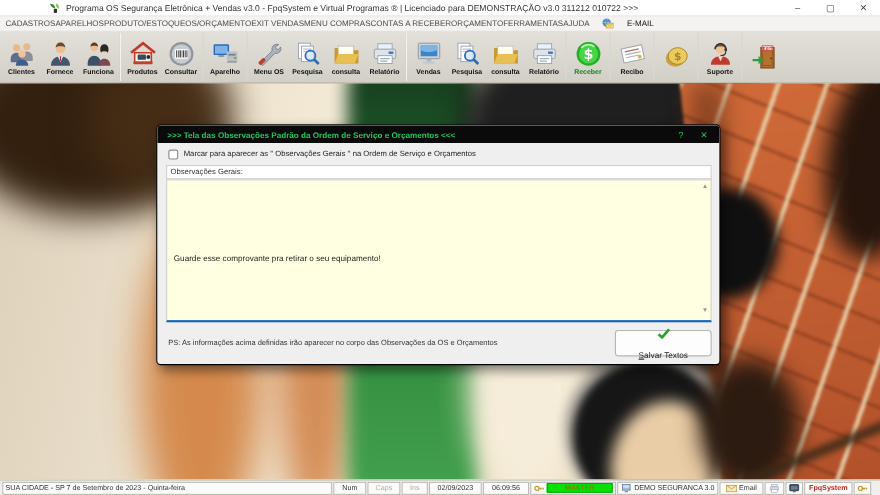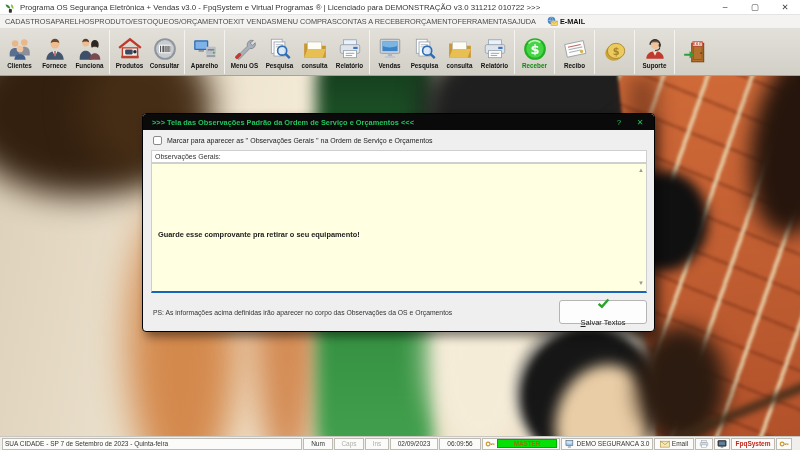--- a/index.html
+++ b/index.html
@@ -2,30 +2,30 @@
 <html><head>
 <meta charset="utf-8">
 <style>
   html,body{margin:0;padding:0;background:#888;}
   *{box-sizing:border-box;}
   .app{position:relative;width:800px;height:450px;overflow:hidden;
        font-family:"Liberation Sans",sans-serif;background:#e9dcc2;}
 
   
   .titlebar{position:absolute;left:0;top:0;width:800px;height:15px;background:#fff;
-            display:flex;align-items:center;border-bottom:1px solid #e4e4e4;}
+            display:flex;align-items:center;border-bottom:1px solid #e4e4e4;padding-left:40px;}
   .titlebar .appicon{width:12px;height:12px;margin:0 4px 0 4px;flex:0 0 auto;}
   .titlebar .title{flex:1;font-size:7.8px;color:#333;white-space:nowrap;overflow:hidden;}
   .winctl{display:flex;height:15px;}
   .winctl span{width:30px;text-align:center;font-size:8.5px;line-height:15px;color:#444;}
 
   .menubar{position:absolute;left:0;top:15px;width:800px;height:14px;background:#f4f3f1;
            display:flex;align-items:center;padding-left:5px;gap:11px;border-bottom:1px solid #e0dfdb;}
   .menu-item{font-size:7.3px;color:#4a4a4a;white-space:nowrap;}
-  .menu-item.email{display:flex;align-items:center;gap:2px;font-weight:bold;color:#111;}
+  .menu-item.email{display:flex;align-items:center;gap:12px;font-weight:normal;color:#111;}
   .menu-item.email .icon{width:11px;height:11px;display:inline-block;}
 
   .toolbar{position:absolute;left:0;top:29px;width:800px;height:47px;
            background:linear-gradient(#e3e0d9,#d2cfc7);border-bottom:1px solid #a6a39a;
            display:flex;align-items:center;padding-left:2px;}
   .tb-btn{display:flex;flex-direction:column;align-items:center;justify-content:center;
           min-width:35px;height:44px;padding:0 2px;}
   .tb-btn .icon{width:26px;height:26px;display:block;}
   .tb-label{font-size:6.3px;font-weight:bold;color:#111;margin-top:0;white-space:nowrap;}
   .tb-label.green{color:#0b8a0b;}
@@ -69,21 +69,21 @@
   .dlg-title .t{flex:1;font-size:7.4px;font-weight:bold;padding-left:9px;white-space:nowrap;overflow:hidden;}
   .dlg-title .hb{width:22px;text-align:center;font-size:8px;}
   .dlg-title .cb{width:20px;text-align:center;font-size:8px;margin-right:4px;}
   .chk-row{position:absolute;left:10px;top:22px;display:flex;align-items:center;gap:5px;}
   .chk-box{width:9px;height:9px;background:#fff;border:1px solid #8a8a8a;border-radius:2px;}
   .chk-label{font-size:7px;color:#222;}
   .field-strip{position:absolute;left:8px;right:7px;top:36px;height:13px;background:#fff;
                border:1px solid #cfcfcf;font-size:7px;color:#333;line-height:11px;padding-left:3px;}
   .obs-area{position:absolute;left:8px;right:7px;top:49px;height:130px;background:#ffffe1;
             border:1px solid #cfcfcf;border-bottom:2px solid #1565c0;}
-  .obs-text{position:absolute;left:6px;top:66px;font-size:7.4px;font-weight:bold;color:#222;}
+  .obs-text{position:absolute;left:6px;top:66px;font-size:7.4px;font-weight:normal;color:#222;}
   .scr{position:absolute;right:2px;font-size:6px;color:#999;line-height:6px;}
   .scr.up{top:3px;} .scr.dn{bottom:5px;}
   .dlg-footer{position:absolute;left:10px;right:7px;top:186px;height:24px;display:flex;align-items:center;}
   .ps-note{flex:1;font-size:6.8px;color:#333;padding-right:4px;}
   .dlg-btn{height:24px;background:#fdfdfd;border:1px solid #b5b5b5;border-radius:3px;
            display:flex;align-items:center;justify-content:center;gap:8px;font-size:7.5px;color:#222;flex-direction:column;}
   .dlg-btn .icon{width:13px;height:13px;}
   .btn-save{width:88px;} .btn-exit{width:85px;margin-left:12px;}
 
   

